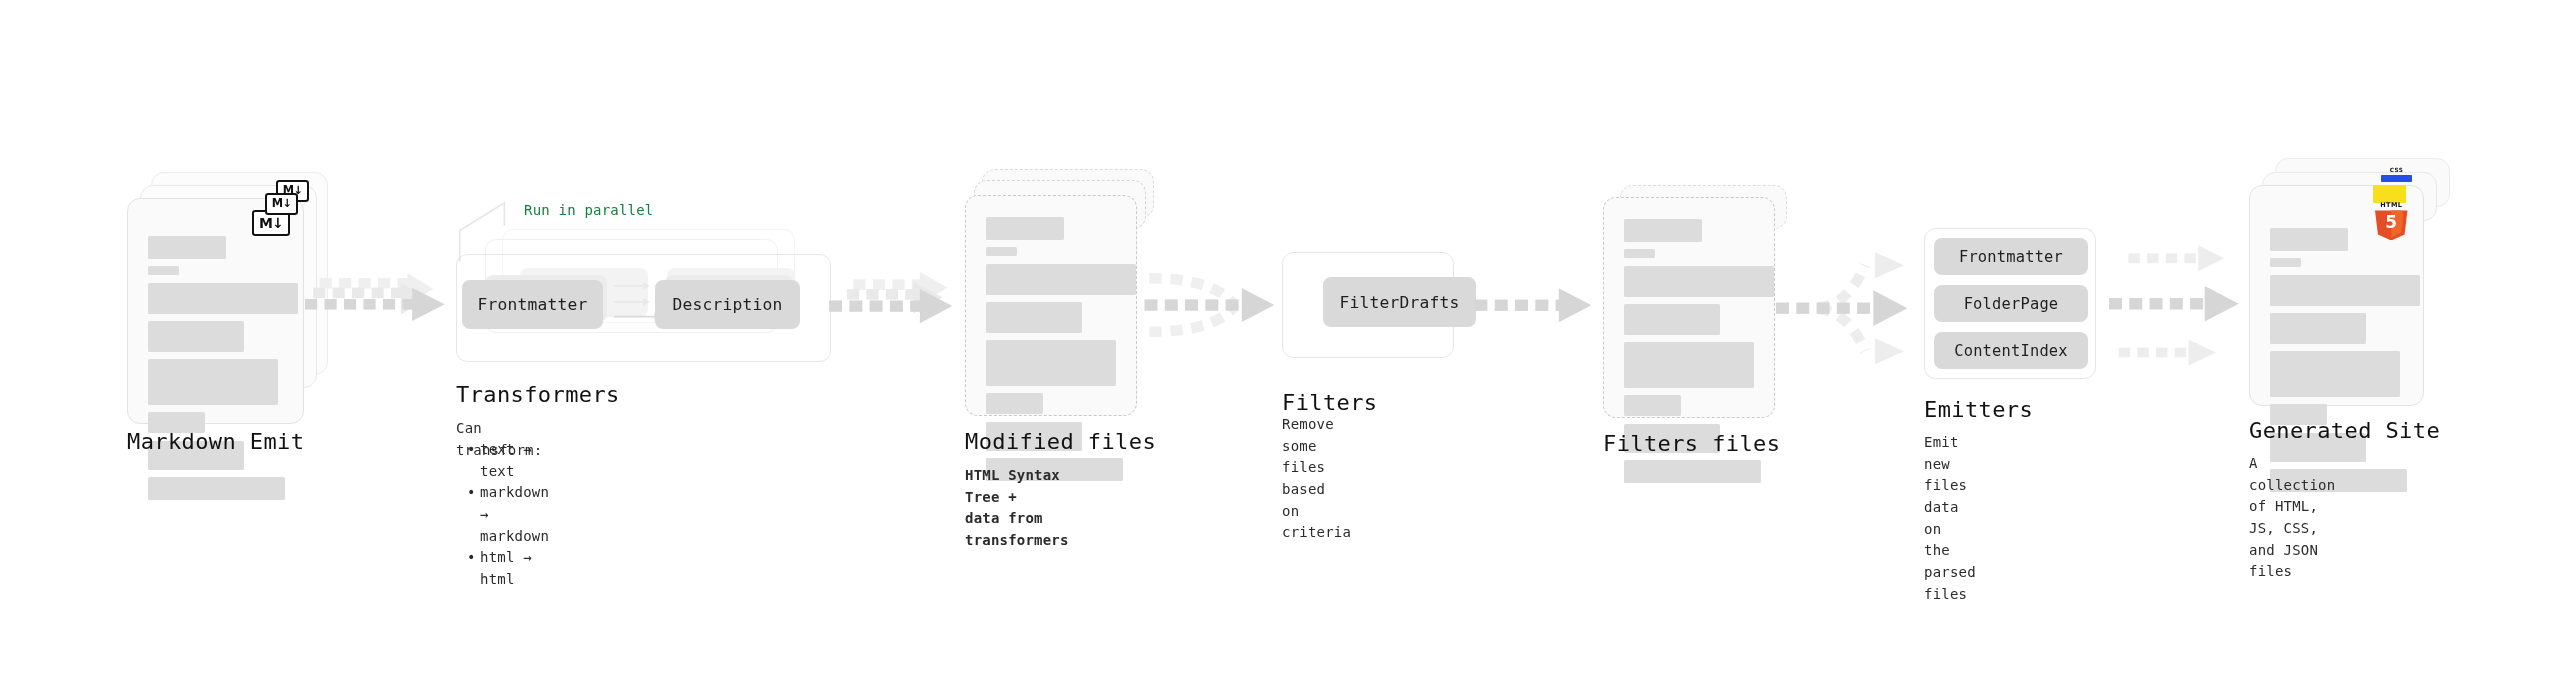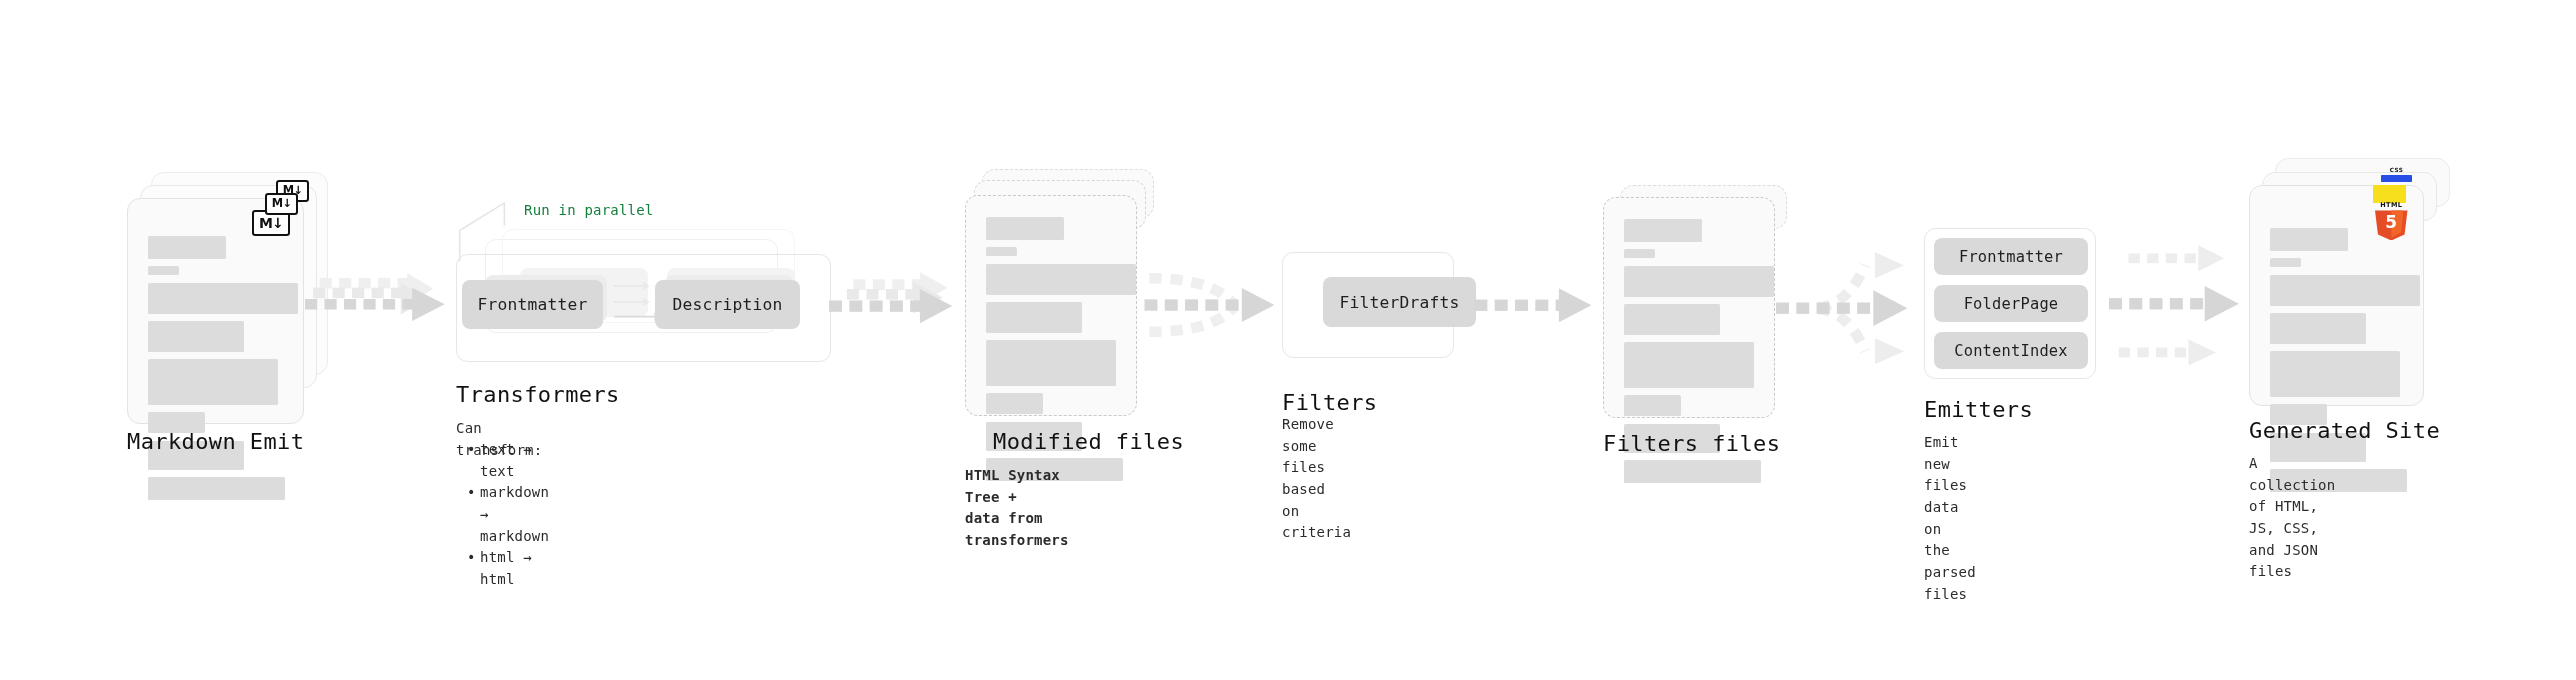--- a/index.html
+++ b/index.html
@@ -243,21 +243,21 @@
           <div class="bar" style="width: 78px; height: 23px; background: rgb(220, 220, 220);"></div>
           <div class="bar" style="width: 31px; height: 9px; background: rgb(220, 220, 220);"></div>
           <div class="bar" style="width: 150px; height: 31px; background: rgb(220, 220, 220);"></div>
           <div class="bar" style="width: 96px; height: 31px; background: rgb(220, 220, 220);"></div>
           <div class="bar" style="width: 130px; height: 46px; background: rgb(220, 220, 220);"></div>
           <div class="bar" style="width: 57px; height: 21px; background: rgb(220, 220, 220);"></div>
           <div class="bar" style="width: 96px; height: 29px; background: rgb(220, 220, 220);"></div>
           <div class="bar" style="width: 137px; height: 23px; background: rgb(220, 220, 220);"></div>
         </div>
     </div>
-    <div class="title" style="left:965px;top:429px;margin-left:28px;">Modified files</div>
+    <div class="title" style="left:965px;top:429px;">Modified files</div>
     <div class="sub" style="left:965px;top:465px;font-weight:bold;">HTML Syntax Tree +
 data from transformers</div>
   </div>
 
   <div class="arrow" style="left:1138px;top:244px;">
     <svg width="146" height="114" viewBox="0 0 180 140">
       <g stroke="#efefef" stroke-width="13" fill="none" stroke-linecap="butt" stroke-dasharray="15 11">
         <path d="M14 42 Q 92 42 118 74"></path>
         <path d="M14 108 Q 92 108 118 78"></path>
       </g>

